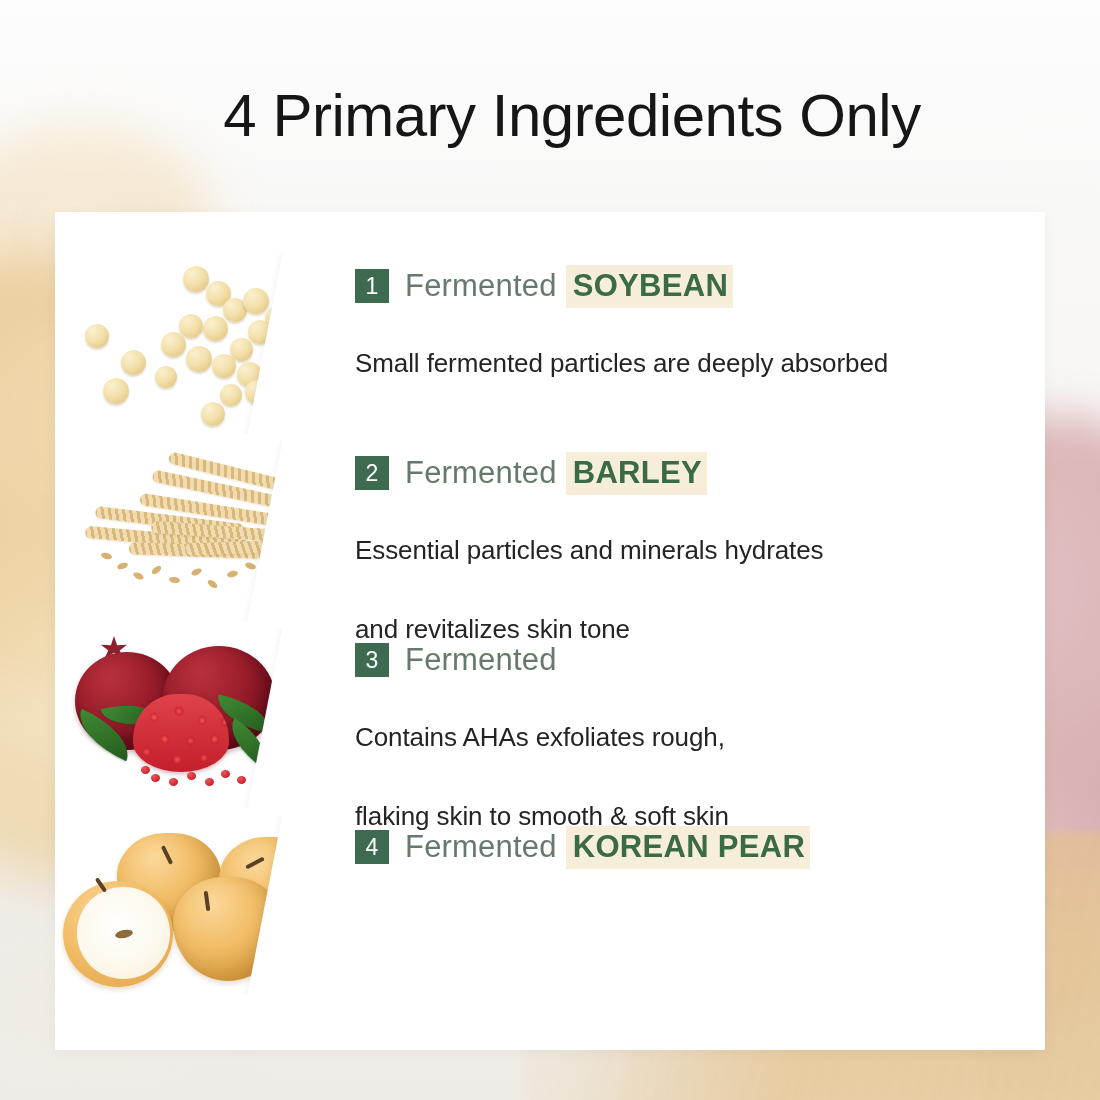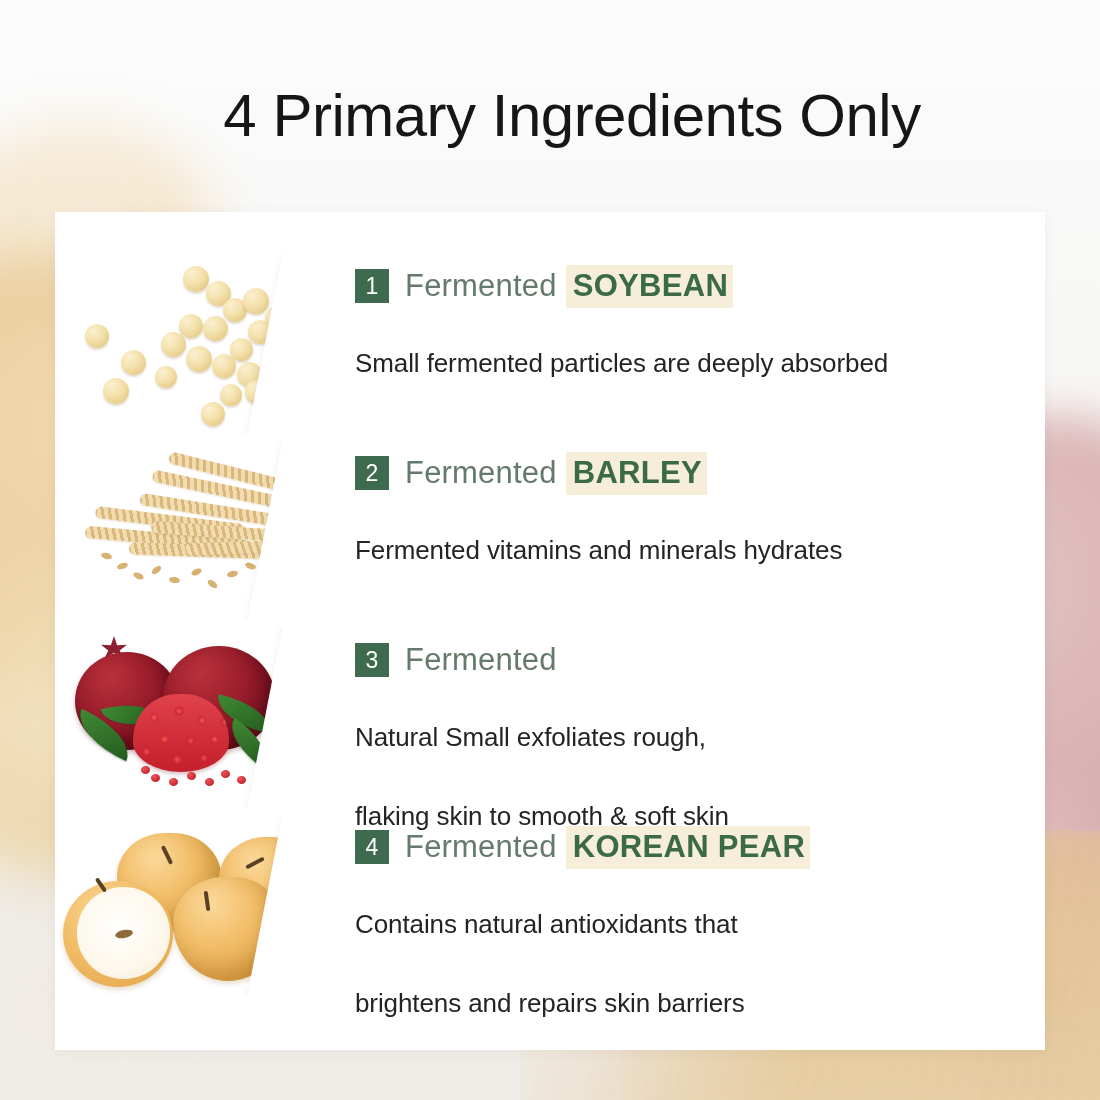--- a/index.html
+++ b/index.html
@@ -410,21 +410,22 @@
             <span class="grain" style="left:224px;top:118px;transform:rotate(-8deg);"></span>
           </div>
         </div>
         <div class="textcol">
           <div class="heading">
             <span class="num-badge">2</span>
             <span class="fermented">Fermented</span>
             <span class="ingredient">BARLEY</span>
           </div>
           <div class="desc">
-            <span class="ln">Fermented vitamins and minerals hydrates</span>
+            <span class="ln">Essential particles and minerals hydrates</span>
+            <span class="ln">and revitalizes skin tone</span>
           </div>
         </div>
       </div>
 
       <div class="row row-3">
         <div class="thumb">
           <div class="thumb-inner">
             <span class="pom-crown" style="left:46px;top:8px;"></span>
             <span class="pom" style="left:20px;top:24px;width:104px;height:98px;"></span>
             <span class="pom-crown" style="left:196px;top:48px;transform:rotate(28deg);"></span>
@@ -442,21 +443,21 @@
             <span class="seed-loose" style="left:182px;top:148px;"></span>
             <span class="seed-loose" style="left:86px;top:138px;"></span>
           </div>
         </div>
         <div class="textcol">
           <div class="heading">
             <span class="num-badge">3</span>
             <span class="fermented">Fermented</span>
           </div>
           <div class="desc">
-            <span class="ln">Natural Small exfoliates rough,</span>
+            <span class="ln">Contains AHAs exfoliates rough,</span>
             <span class="ln">flaking skin to smooth &amp; soft skin</span>
           </div>
         </div>
       </div>
 
       <div class="row row-4">
         <div class="thumb">
           <div class="thumb-inner">
             <span class="pear" style="left:62px;top:18px;width:104px;height:98px;"></span>
             <span class="pear-stem" style="left:110px;top:30px;transform:rotate(-26deg);"></span>
@@ -470,22 +471,18 @@
             </span>
             <span class="pear-stem" style="left:44px;top:62px;height:16px;transform:rotate(-34deg);"></span>
           </div>
         </div>
         <div class="textcol">
           <div class="heading">
             <span class="num-badge">4</span>
             <span class="fermented">Fermented</span>
             <span class="ingredient">KOREAN PEAR</span>
           </div>
-          <div class="desc">
-            <span class="ln">Contains natural antioxidants that</span>
-            <span class="ln">brightens and repairs skin barriers</span>
-          </div>
         </div>
       </div>
 
     </div>
   </div>
 </div>
 
 </body></html>

